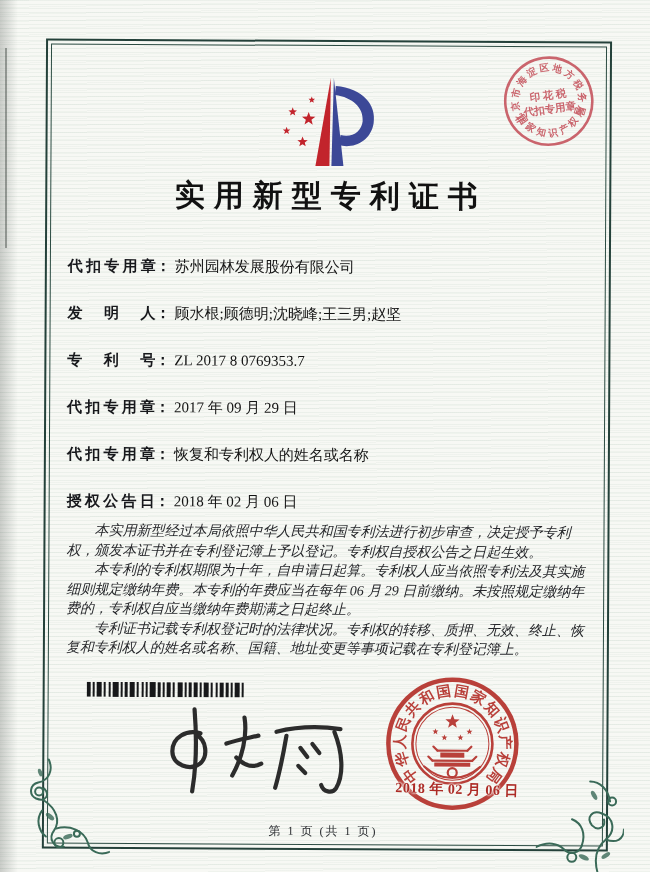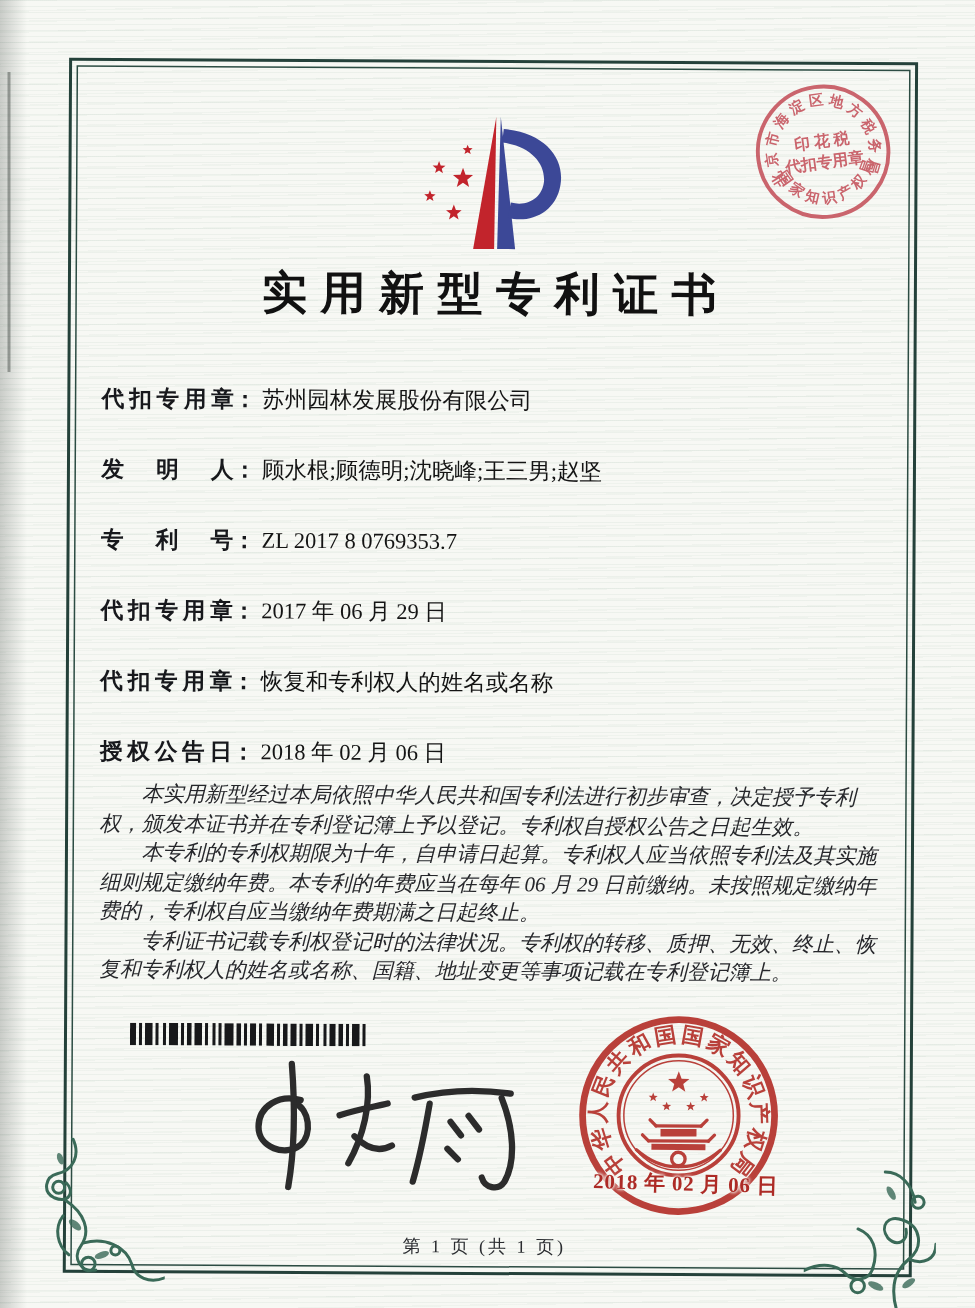--- a/index.html
+++ b/index.html
@@ -110,21 +110,21 @@
     <div class="field-row">
       <span class="f-label">代扣专用章</span><span class="f-colon">：</span><span class="f-value">苏州园林发展股份有限公司</span>
     </div>
     <div class="field-row">
       <span class="f-label">发明人</span><span class="f-colon">：</span><span class="f-value">顾水根;顾德明;沈晓峰;王三男;赵坚</span>
     </div>
     <div class="field-row">
       <span class="f-label">专利号</span><span class="f-colon">：</span><span class="f-value">ZL 2017 8 0769353.7</span>
     </div>
     <div class="field-row">
-      <span class="f-label">代扣专用章</span><span class="f-colon">：</span><span class="f-value">2017 年 06 月 29 日</span>
+      <span class="f-label">代扣专用章</span><span class="f-colon">：</span><span class="f-value">2017 年 09 月 29 日</span>
     </div>
     <div class="field-row">
       <span class="f-label">代扣专用章</span><span class="f-colon">：</span><span class="f-value">恢复和专利权人的姓名或名称</span>
     </div>
     <div class="field-row">
       <span class="f-label">授权公告日</span><span class="f-colon">：</span><span class="f-value">2018 年 02 月 06 日</span>
     </div>
   </div>
 
   <div class="body-text">

